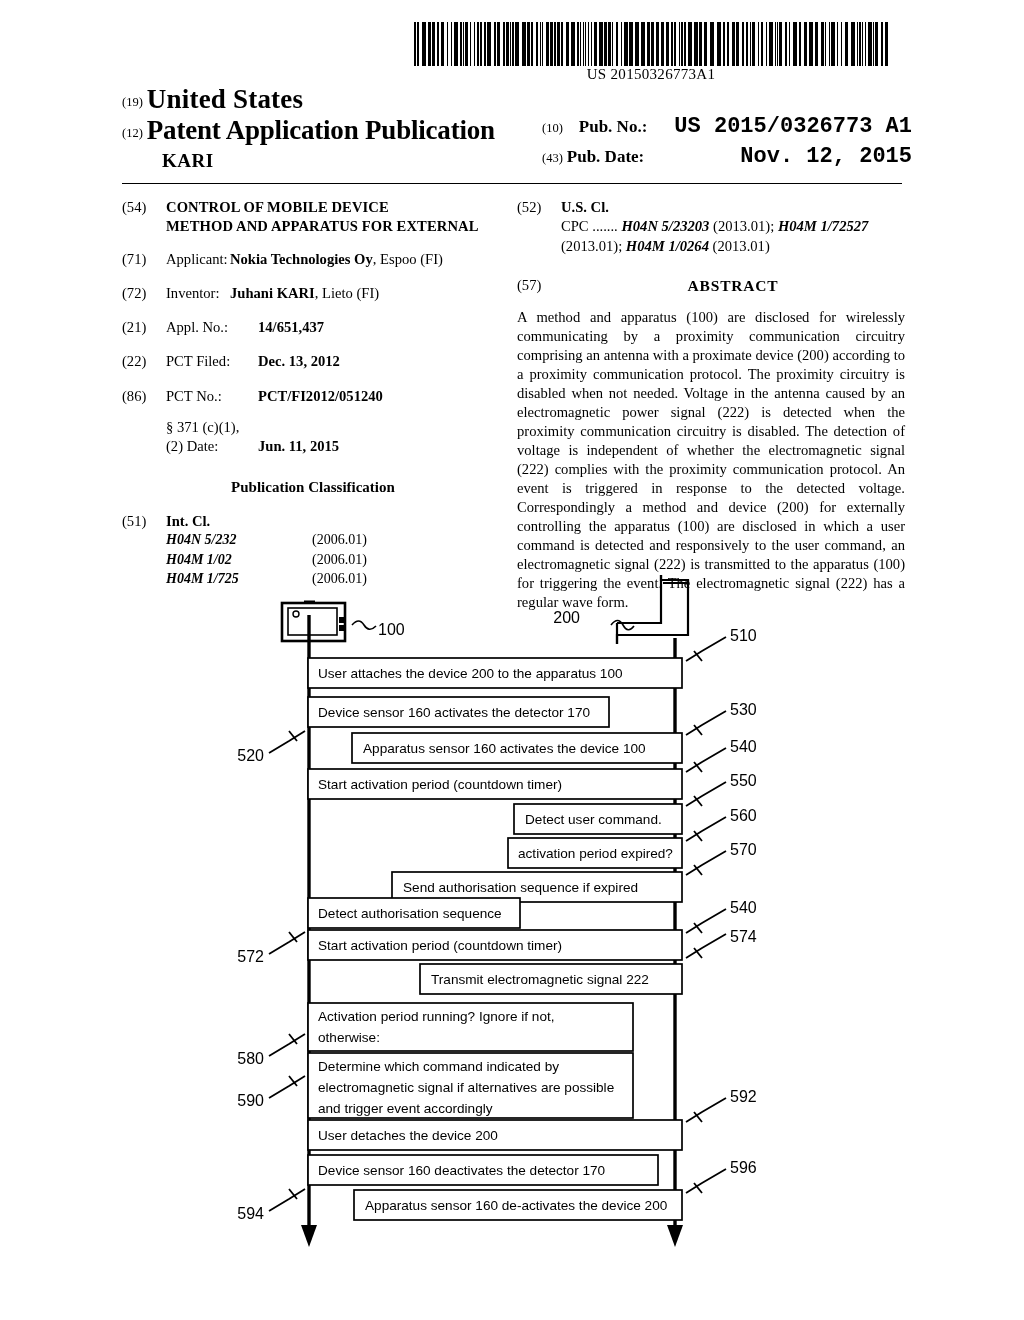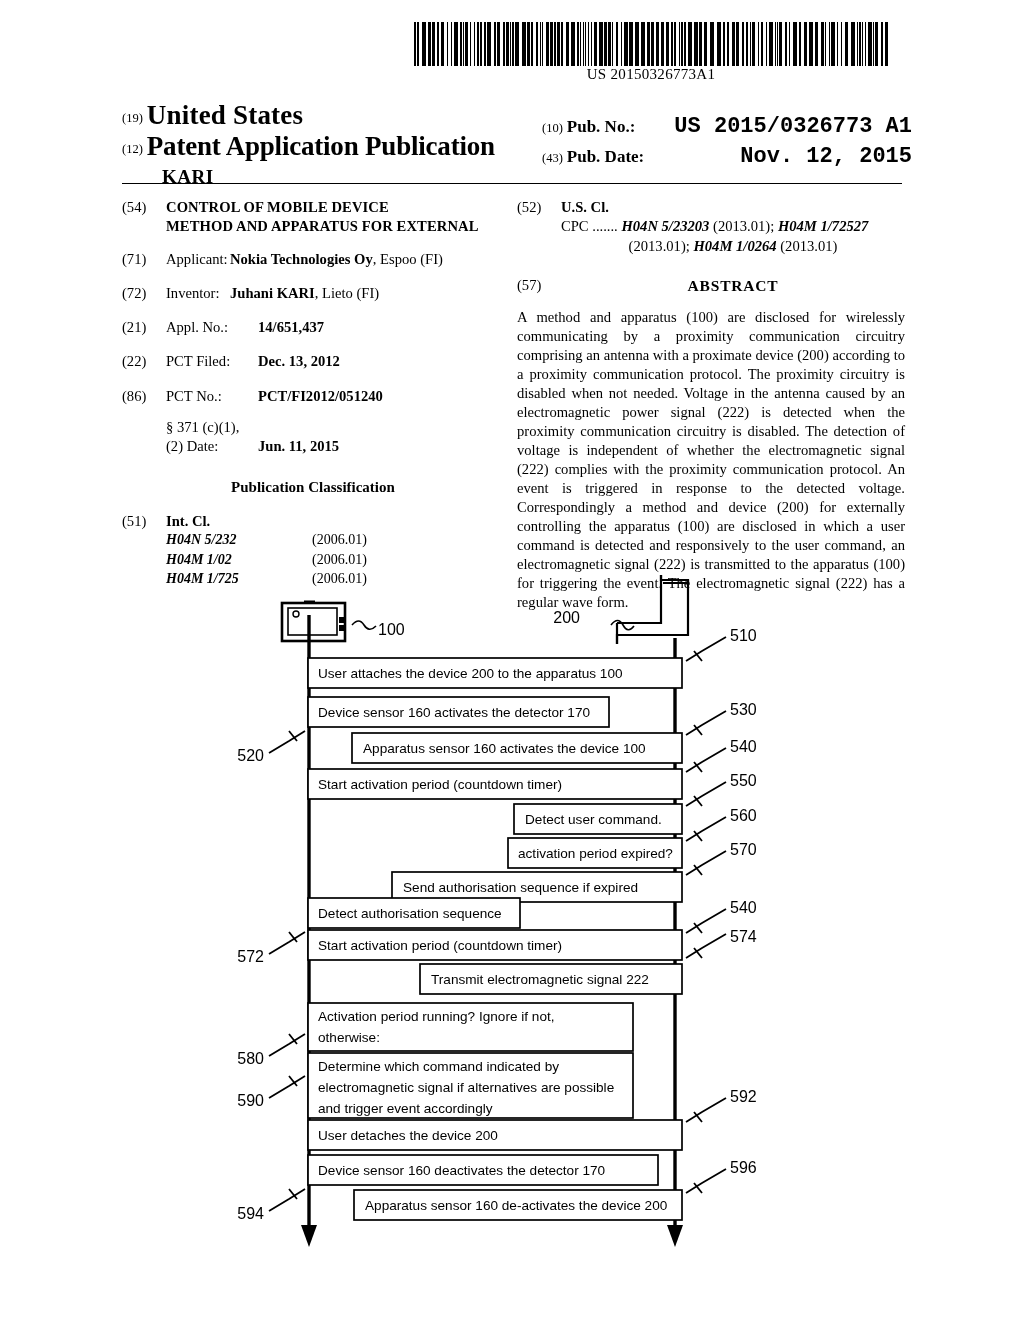--- a/index.html
+++ b/index.html
@@ -23,21 +23,21 @@
   }
 
   
   #header{position:absolute;left:122px;top:84px;width:780px;height:96px;}
   .hdr-left{position:absolute;left:0;top:0;width:420px;}
   .hdr-right{position:absolute;left:420px;top:30px;width:370px;}
   .kindnum{font-size:12.5px;vertical-align:2px;}
   .line-us{font-size:27px;font-weight:bold;letter-spacing:.2px;}
   .line-pap{font-size:27px;font-weight:bold;letter-spacing:-.2px;}
   .line-kari{font-size:19px;font-weight:bold;margin-left:40px;letter-spacing:.5px;}
-  .row19{height:31px;margin-top:16px;}
+  .row19{height:31px;}
   .row12{height:35px;}
   .row-kari{height:26px;}
   .hdr-right .rr{display:flex;align-items:baseline;height:30px;}
   .rr .lbl{font-size:17px;font-weight:bold;white-space:nowrap;}
   .rr .val{font-size:22px;font-weight:bold;margin-left:auto;white-space:nowrap;font-family:Liberation Mono, monospace;}
   .rule{position:absolute;left:122px;top:183px;width:780px;border-top:1.6px solid #000;}
 
   
   #col-left{position:absolute;left:122px;top:198px;width:382px;font-size:14.6px;line-height:1.32;}
   #col-right{position:absolute;left:517px;top:198px;width:388px;font-size:14.6px;line-height:1.32;}
@@ -206,21 +206,21 @@
         <span class="kindnum">(12)</span>
         <span class="line-pap">Patent Application Publication</span>
       </div>
       <div class="row-kari">
         <span class="line-kari">KARI</span>
       </div>
     </div>
     <div class="hdr-right">
       <div class="rr">
         <span class="kindnum">(10)</span>
-        <span class="lbl" style="margin-left:4px">Pub. No.:</span>
+        <span class="lbl" style="margin-left:16px">Pub. No.:</span>
         <span class="val">US 2015/0326773 A1</span>
       </div>
       <div class="rr">
         <span class="kindnum">(43)</span>
         <span class="lbl" style="margin-left:4px">Pub. Date:</span>
         <span class="val">Nov. 12, 2015</span>
       </div>
     </div>
   </div>
   <div class="rule"></div>
@@ -308,21 +308,21 @@
 
   <div id="col-right">
     <div class="fld" style="margin-bottom:10px">
       <div class="code">(52)</div>
       <div class="body">
         <div class="b">U.S. Cl.</div>
         <div>
           <span>CPC  .......</span>
           <span class="i">H04N 5/23203</span><span> (2013.01); </span><span class="i">H04M 1/72527</span>
         </div>
-        <div style="text-align:center">
+        <div style="text-align:left">
           <span>(2013.01); </span><span class="i">H04M 1/0264</span><span> (2013.01)</span>
         </div>
       </div>
     </div>
 
     <div class="abs-row" style="margin-top:20px">
       <div class="code">(57)</div>
       <div class="body abstract-head">ABSTRACT</div>
     </div>
 

